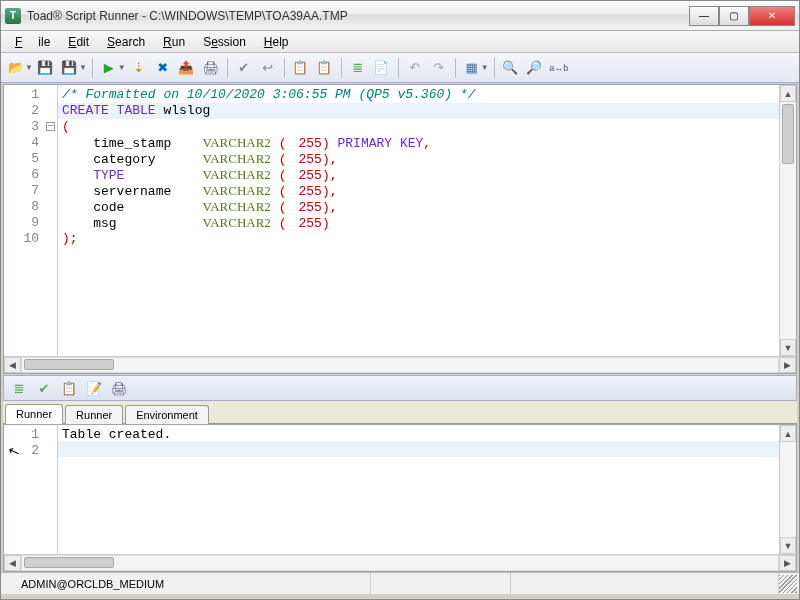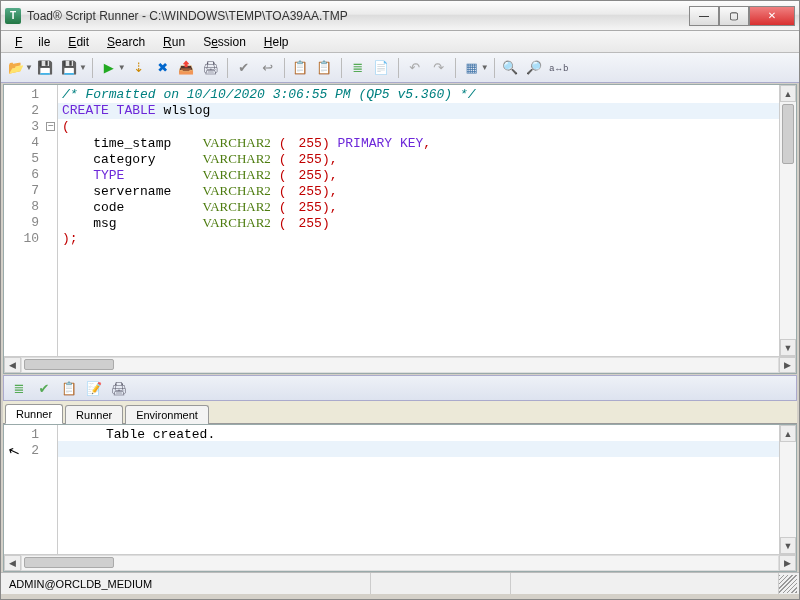--- a/index.html
+++ b/index.html
@@ -203,21 +203,21 @@
 }
 .statusbar {
   height: 22px;
   background: #f0f0f0;
   border-top: 1px solid #bbb;
   display:flex;
   align-items:center;
   font-size: 11px;
 }
 .statusbar .cell {
-  padding: 0 8px;
+  padding: 0 20px;
   border-right: 1px solid #ccc;
   height: 100%;
   display:flex;align-items:center;
 }
 .statusbar .resize {
   margin-left:auto;
   width:18px;height:18px;
   background: repeating-linear-gradient(135deg,#999 0,#999 1px,transparent 1px,transparent 3px);
   margin-right:2px;
 }
@@ -327,21 +327,21 @@
 
 <div class="output-area">
   <div class="output-body" style="position:relative;">
     <div class="cursor-arrow">↖</div>
     <div class="out-gutter" id="out-gutter">
         <div class="ln">1</div>
         <div class="ln">2</div>
       </div>
     <div class="out-code" id="out-code">
       <div class="out-hl"></div>
-    <div class="line" style="position: relative; z-index: 1; margin-left: 44px;">Table created.</div>
+    <div class="line" style="position: relative; z-index: 1;">Table created.</div>
         <div class="line" style="position: relative; z-index: 1;"></div>
       </div>
     <div class="vscroll">
       <div class="arrow">▲</div>
       <div class="track"></div>
       <div class="arrow">▼</div>
     </div>
   </div>
   <div class="hscroll">
     <div class="arrow">◀</div>

